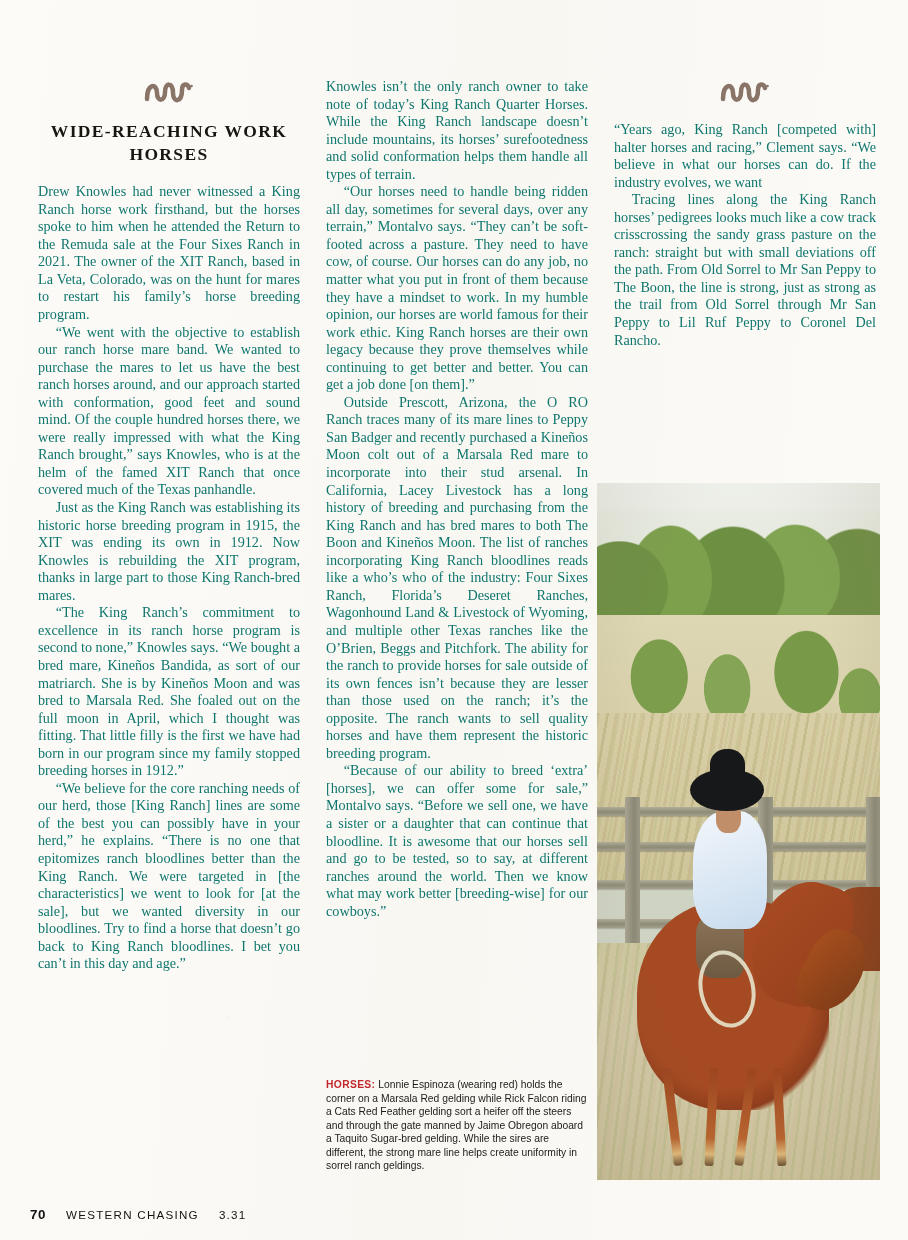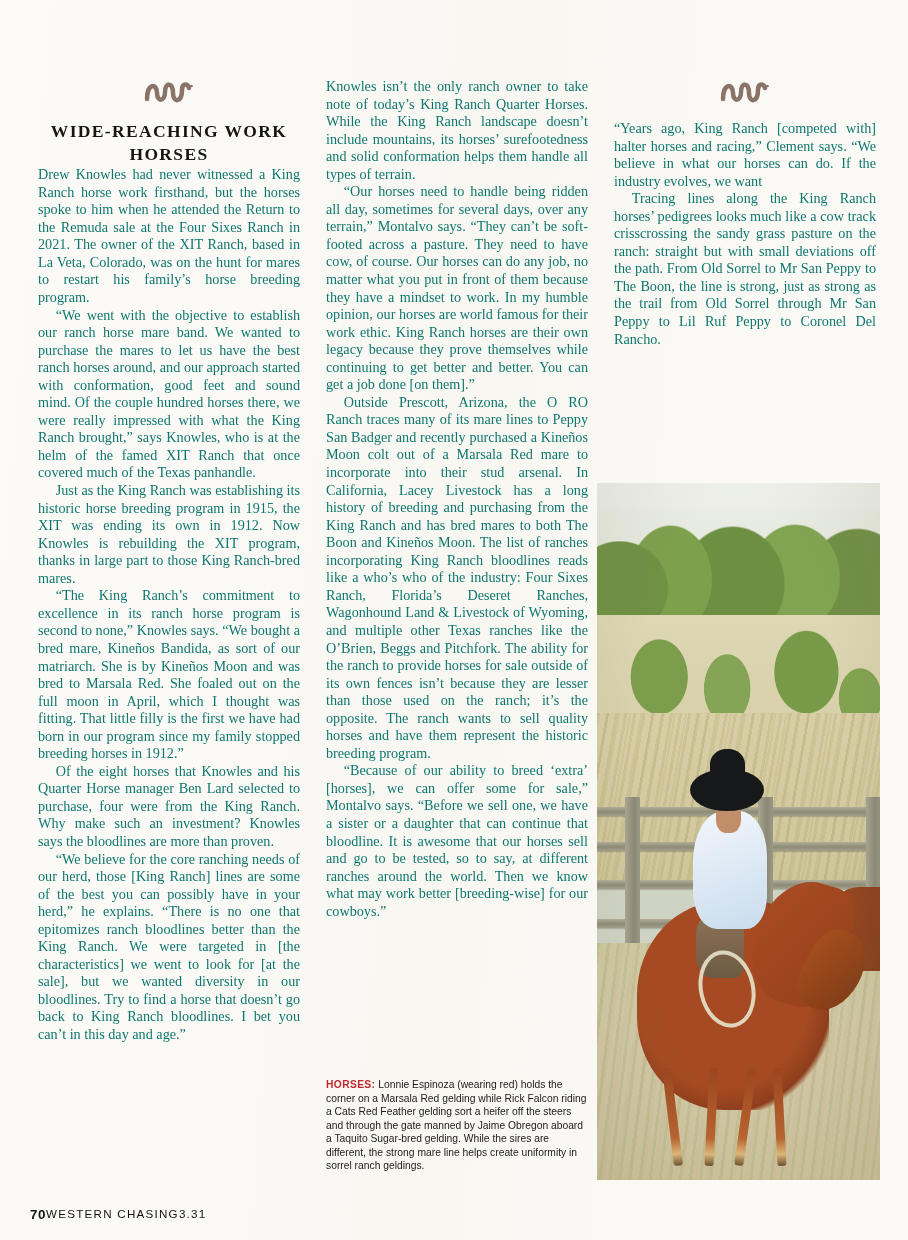--- a/index.html
+++ b/index.html
@@ -49,20 +49,21 @@
   }
   .col {
     width: 262px;
     position: relative;
   }
   .col-right { width: 262px; }
 
   
   .section-head {
     text-align: center;
+    margin-bottom: 17px;
   }
   .ornament {
     display: block;
     margin: 0 auto 16px auto;
     width: 54px;
     height: 26px;
   }
   .section-title {
     font-family: "Liberation Serif", "DejaVu Serif", serif;
     font-weight: bold;
@@ -263,22 +264,22 @@
   
   .footer {
     position: absolute;
     left: 30px;
     bottom: 18px;
     font-family: "Liberation Sans", "DejaVu Sans", sans-serif;
     font-size: 11.6px;
     letter-spacing: 1.25px;
     color: #141312;
     display: flex;
-    align-items: flex-start;
-    gap: 0;
+    align-items: center;
+    gap: 20px;
     z-index: 3;
   }
   .footer .folio {
     font-weight: bold;
     font-size: 13.4px;
     letter-spacing: .6px;
   }
   .footer .pub { font-weight: normal; }
 </style>
 </head>
@@ -297,21 +298,20 @@
           <path d="M10 42 C10 10, 30 10, 30 30 C30 48, 46 48, 46 28 C46 8, 62 8, 62 30 C62 50, 80 50, 80 24 C80 10, 92 10, 94 20" fill="none" stroke="#8a7468" stroke-width="9" stroke-linecap="round" stroke-linejoin="round"></path>
           <circle cx="99" cy="16" r="2.6" fill="#8a7468"></circle>
         </svg>
         <h2 class="section-title">WIDE-REACHING WORK HORSES</h2>
       </div>
 
       <p class="body first-para">Drew Knowles had never witnessed a King Ranch horse work firsthand, but the horses spoke to him when he attended the Return to the Remuda sale at the Four Sixes Ranch in 2021. The owner of the XIT Ranch, based in La Veta, Colorado, was on the hunt for mares to restart his family’s horse breeding program.</p>
       <p class="body">“We went with the objective to establish our ranch horse mare band. We wanted to purchase the mares to let us have the best ranch horses around, and our approach started with conformation, good feet and sound mind. Of the couple hundred horses there, we were really impressed with what the King Ranch brought,” says Knowles, who is at the helm of the famed XIT Ranch that once covered much of the Texas panhandle.</p>
       <p class="body">Just as the King Ranch was establishing its historic horse breeding program in 1915, the XIT was ending its own in 1912. Now Knowles is rebuilding the XIT program, thanks in large part to those King Ranch-bred mares.</p>
       <p class="body">“The King Ranch’s commitment to excellence in its ranch horse program is second to none,” Knowles says. “We bought a bred mare, Kineños Bandida, as sort of our matriarch. She is by Kineños Moon and was bred to Marsala Red. She foaled out on the full moon in April, which I thought was fitting. That little filly is the first we have had born in our program since my family stopped breeding horses in 1912.”</p>
-      <p class="body">Of the eight horses that Knowles and his Quarter Horse manager Ben Lard selected to purchase, four were from the King Ranch. Why make such an investment? Knowles says the bloodlines are more than proven.</p>
       <p class="body">“We believe for the core ranching needs of our herd, those [King Ranch] lines are some of the best you can possibly have in your herd,” he explains. “There is no one that epitomizes ranch bloodlines better than the King Ranch. We were targeted in [the characteristics] we went to look for [at the sale], but we wanted diversity in our bloodlines. Try to find a horse that doesn’t go back to King Ranch bloodlines. I bet you can’t in this day and age.”</p>
     </div>
 
     <div class="col col-mid">
       <p class="body first-para flow-top">Knowles isn’t the only ranch owner to take note of today’s King Ranch Quarter Horses. While the King Ranch landscape doesn’t include mountains, its horses’ surefootedness and solid conformation helps them handle all types of terrain.</p>
       <p class="body">“Our horses need to handle being ridden all day, sometimes for several days, over any terrain,” Montalvo says. “They can’t be soft-footed across a pasture. They need to have cow, of course. Our horses can do any job, no matter what you put in front of them because they have a mindset to work. In my humble opinion, our horses are world famous for their work ethic. King Ranch horses are their own legacy because they prove themselves while continuing to get better and better. You can get a job done [on them].”</p>
       <p class="body">Outside Prescott, Arizona, the O RO Ranch traces many of its mare lines to Peppy San Badger and recently purchased a Kineños Moon colt out of a Marsala Red mare to incorporate into their stud arsenal. In California, Lacey Livestock has a long history of breeding and purchasing from the King Ranch and has bred mares to both The Boon and Kineños Moon. The list of ranches incorporating King Ranch bloodlines reads like a who’s who of the industry: Four Sixes Ranch, Florida’s Deseret Ranches, Wagonhound Land &amp; Livestock of Wyoming, and multiple other Texas ranches like the O’Brien, Beggs and Pitchfork. The ability for the ranch to provide horses for sale outside of its own fences isn’t because they are lesser than those used on the ranch; it’s the opposite. The ranch wants to sell quality horses and have them represent the historic breeding program.</p>
       <p class="body">“Because of our ability to breed ‘extra’ [horses], we can offer some for sale,” Montalvo says. “Before we sell one, we have a sister or a daughter that can continue that bloodline. It is awesome that our horses sell and go to be tested, so to say, at different ranches around the world. Then we know what may work better [breeding-wise] for our cowboys.”</p>
     </div>
 

